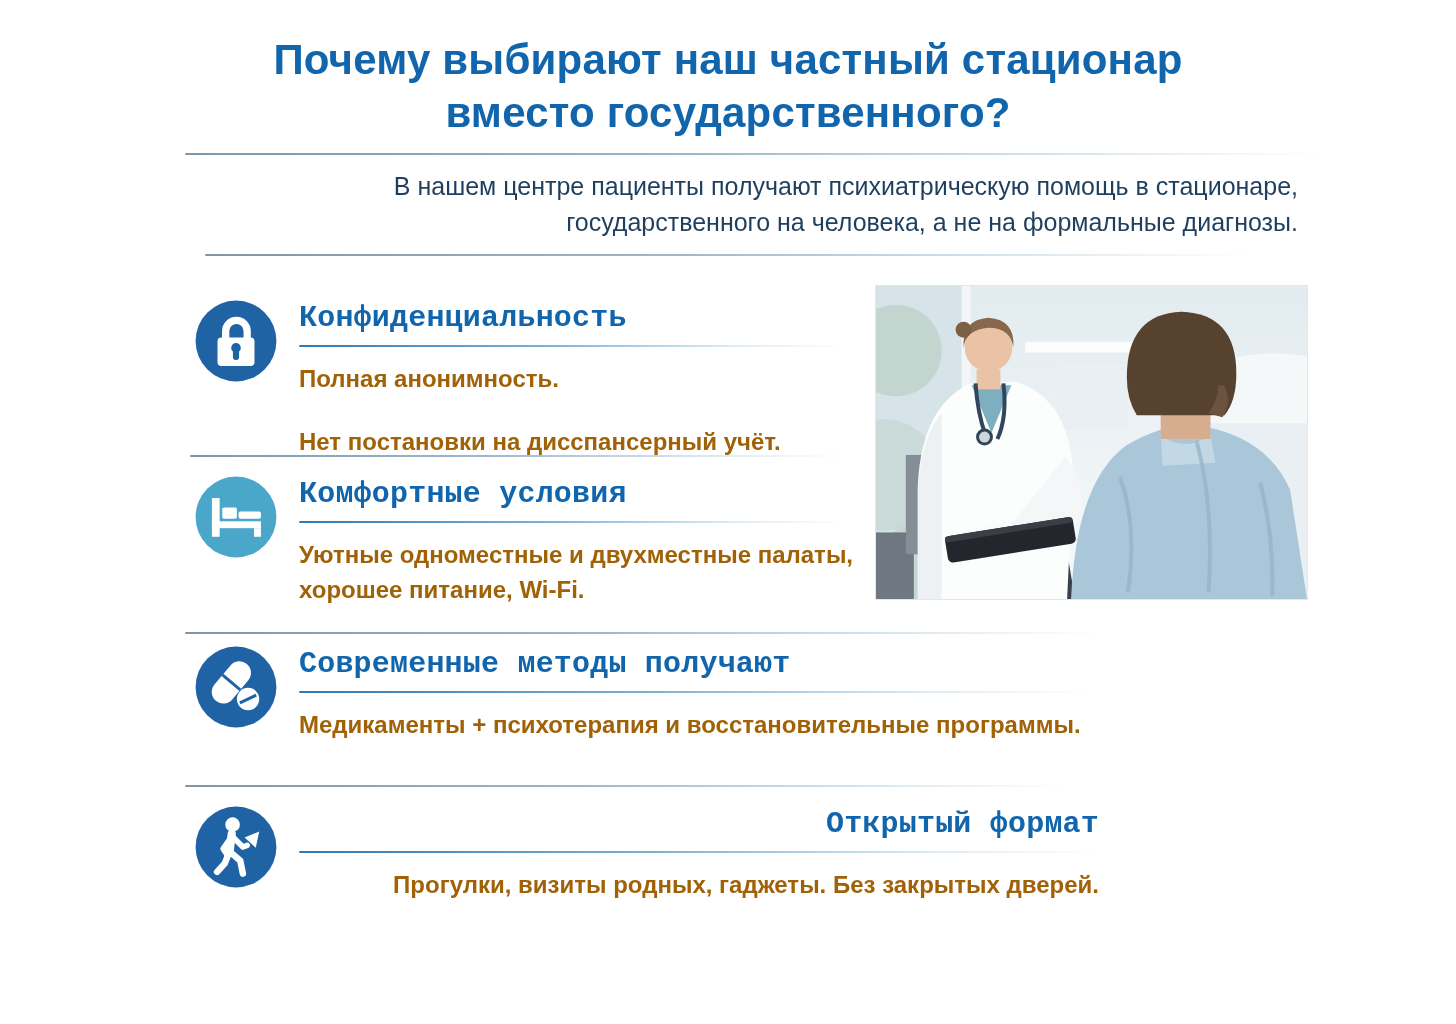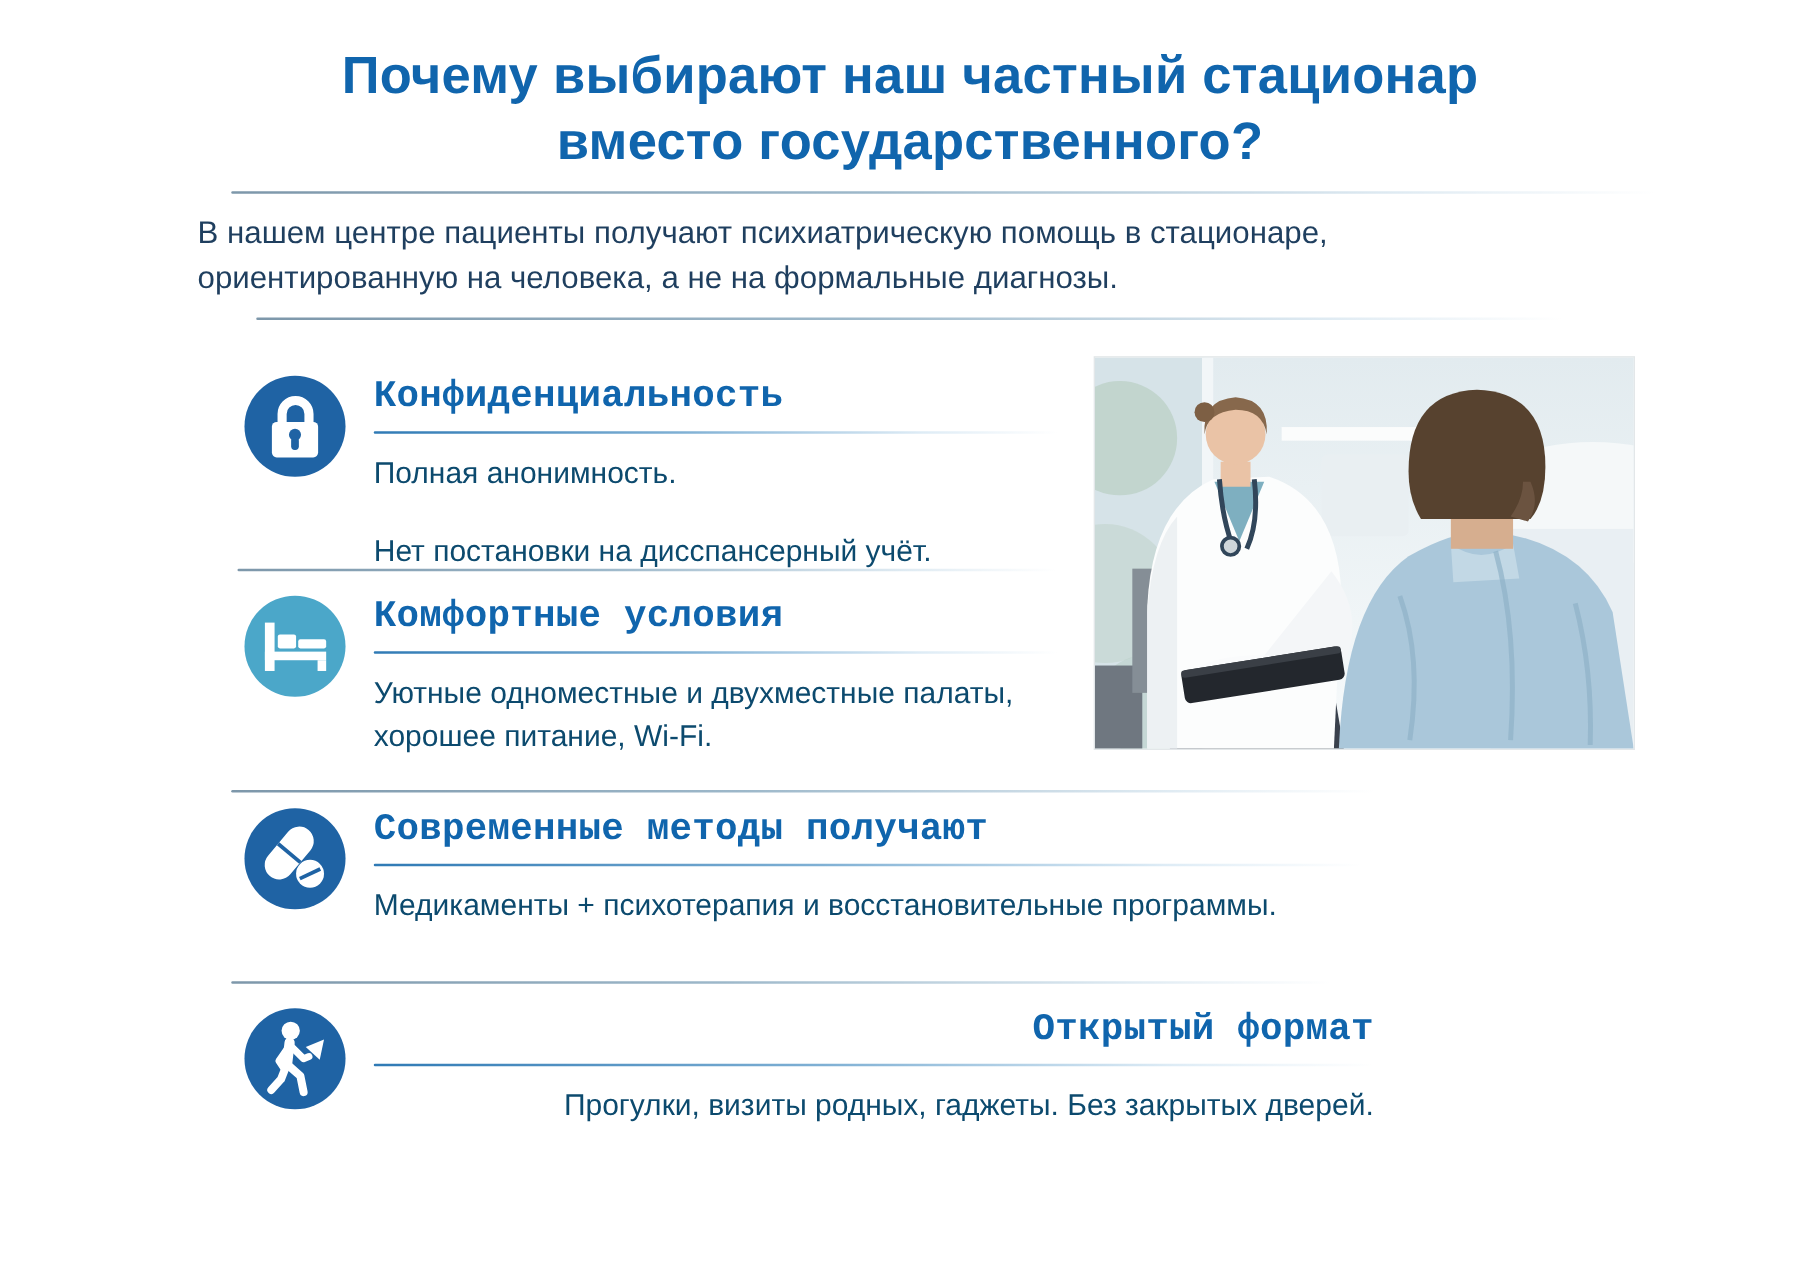--- a/index.html
+++ b/index.html
@@ -2,21 +2,21 @@
 <html lang="ru"><head>
 <meta charset="utf-8">
 <style>
   html,body{margin:0;padding:0;background:#ffffff;}
   body{width:1456px;height:1024px;font-family:"Liberation Sans","DejaVu Sans",sans-serif;}
   .page{position:relative;width:1456px;height:1012px;background:#ffffff;overflow:hidden;}
 
   
   .title{position:absolute;left:158px;top:34px;width:1140px;text-align:center;
          color:#1065ad;font-weight:bold;font-size:42px;line-height:1.26;letter-spacing:.2px;}
-  .subtitle{position:absolute;left:158px;top:168px;width:1140px;text-align:left;
+  .subtitle{position:absolute;left:158px;top:168px;width:1140px;text-align:right;
             color:#1f3f5f;font-size:25px;line-height:1.45;}
 
   
   .rule{position:absolute;height:2px;border-radius:1px;
         background:linear-gradient(to right,#7d97aa 0%,#9db8ca 45%,rgba(165,198,220,.35) 82%,rgba(255,255,255,0) 100%);}
   .rule.title-rule{top:153px;left:185px;width:1140px;}
   .rule.subtitle-rule{top:254px;left:205px;width:1045px;}
   .rule.sep1{top:455px;left:190px;width:655px;}
   .rule.sep2{top:632px;left:185px;width:915px;}
   .rule.sep3{top:785px;left:185px;width:880px;}
@@ -30,21 +30,21 @@
   .icon-circle{flex:0 0 auto;width:86px;height:86px;margin-right:20px;}
   .icon-circle svg{display:block;width:86px;height:86px;}
   .feature-body{padding-top:4px;}
   .feature-title{margin:0;color:#1065ad;font-size:30px;font-weight:bold;letter-spacing:.2px;line-height:1.1;font-family:Liberation Mono, monospace;}
   .heading-rule{height:2px;margin-top:10px;border-radius:1px;
                 background:linear-gradient(to right,#2f7ab5 0%,#7fb0d4 45%,rgba(160,200,228,.35) 80%,rgba(255,255,255,0) 100%);}
   .heading-rule.w1{width:547px;}
   .heading-rule.w2{width:547px;}
   .heading-rule.w3{width:790px;}
   .heading-rule.w4{width:800px;}
-  .feature-text{margin:0;color:#0c4a6e;font-size:24px;line-height:1.45;}
+  .feature-text{margin:0;color:#a16207;font-size:24px;line-height:1.45;font-weight:bold;}
   .feature-text.first{margin-top:15px;}
   .feature-text.second-para{margin-top:28px;}
 
   
   .photo{position:absolute;left:875px;top:285px;width:433px;height:315px;
          border:1px solid #e3e7e9;box-sizing:border-box;overflow:hidden;background:#eef3f5;}
   .photo svg{display:block;width:100%;height:100%;}
 </style>
 </head>
 <body>
@@ -52,21 +52,21 @@
 <div class="page">
 
   <div class="title">
     <div>Почему выбирают наш частный стационар</div>
     <div>вместо государственного?</div>
   </div>
   <div class="rule title-rule"></div>
 
   <div class="subtitle">
     <div>В нашем центре пациенты получают психиатрическую помощь в стационаре,</div>
-    <div>ориентированную на человека, а не на формальные диагнозы.</div>
+    <div>государственного на человека, а не на формальные диагнозы.</div>
   </div>
   <div class="rule subtitle-rule"></div>
 
   <div class="feature f1">
     <div class="icon-circle">
       <svg viewBox="0 0 100 100" aria-hidden="true">
         <circle cx="50" cy="50" r="47" fill="#1f63a4"></circle>
         <path d="M38,50 V38.5 a12.5,12.5 0 0 1 25,0 V50" fill="none" stroke="#ffffff" stroke-width="8.5"></path>
         <rect x="28.5" y="46" width="43" height="33" rx="4.5" fill="#ffffff"></rect>
         <circle cx="50" cy="58" r="5.6" fill="#1f63a4"></circle>

